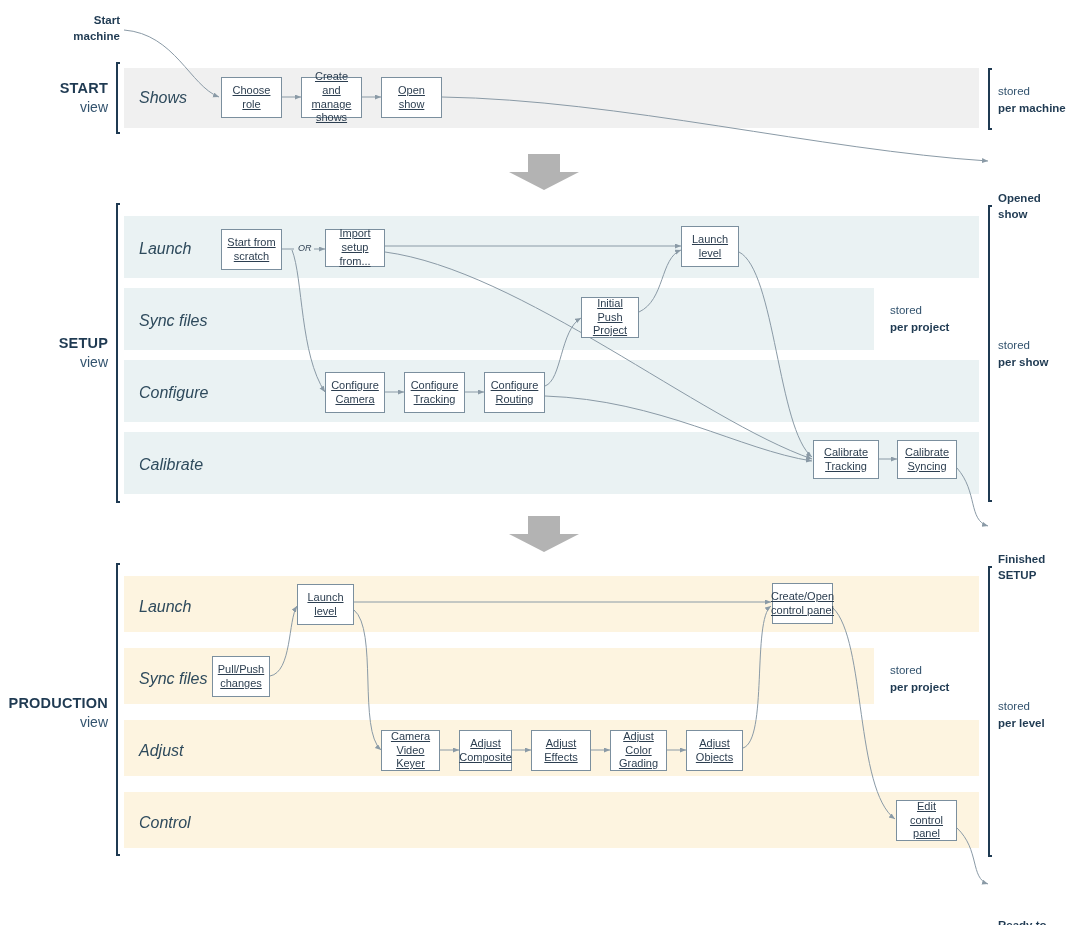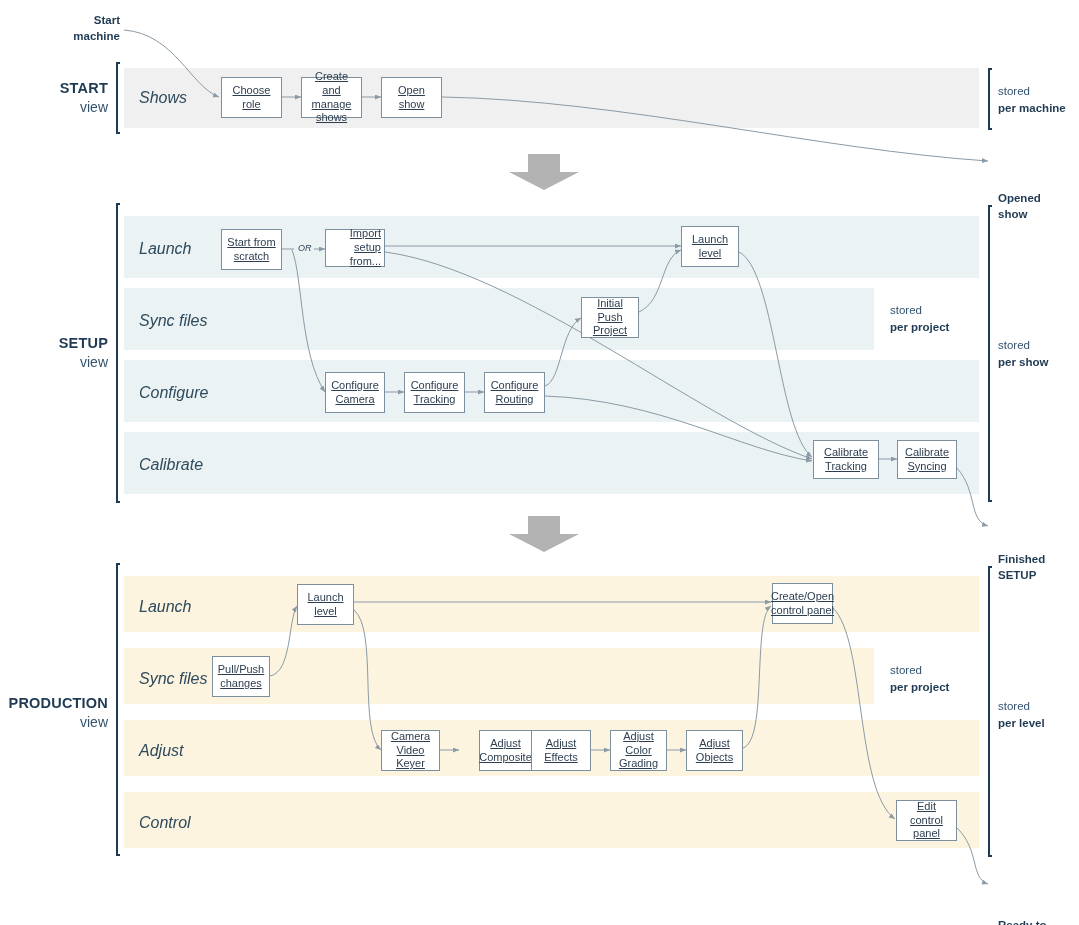--- a/index.html
+++ b/index.html
@@ -213,21 +213,21 @@
   <div class="bracket" style="left:116px;top:203px;height:300px;"></div>
   <div class="phase-name" style="left:0px;top:334px;width:108px;">
     <span class="strong">SETUP</span>
     <span class="soft">view</span>
   </div>
 
   <div class="band" style="left:124px;top:216px;width:855px;height:62px;background:#eaf2f3;"></div>
   <div class="band-label" style="left:139px;top:240px;">Launch</div>
   <div class="node" style="left:221px;top:229px;width:61px;height:41px;">Start from scratch</div>
   <div class="or-label" style="left:296px;top:243px;">OR</div>
-  <div class="node" style="left:325px;top:229px;width:60px;height:38px;text-align:right;">Import setup from...</div>
+  <div class="node" style="left:325px;top:229px;width:60px;height:38px;">Import setup from...</div>
   <div class="node" style="left:681px;top:226px;width:58px;height:41px;">Launch level</div>
 
   <div class="band" style="left:124px;top:288px;width:750px;height:62px;background:#eaf2f3;"></div>
   <div class="band-label" style="left:139px;top:312px;">Sync files</div>
   <div class="node" style="left:581px;top:297px;width:58px;height:41px;">Initial Push Project</div>
 
   <div class="band" style="left:124px;top:360px;width:855px;height:62px;background:#eaf2f3;"></div>
   <div class="band-label" style="left:139px;top:384px;">Configure</div>
   <div class="node" style="left:325px;top:372px;width:60px;height:41px;">Configure Camera</div>
   <div class="node" style="left:404px;top:372px;width:61px;height:41px;">Configure Tracking</div>
@@ -269,21 +269,21 @@
   <div class="node" style="left:297px;top:584px;width:57px;height:41px;">Launch level</div>
   <div class="node" style="left:772px;top:583px;width:61px;height:41px;">Create/Open control panel</div>
 
   <div class="band" style="left:124px;top:648px;width:750px;height:56px;background:#fdf4e0;"></div>
   <div class="band-label" style="left:139px;top:670px;">Sync files</div>
   <div class="node" style="left:212px;top:656px;width:58px;height:41px;">Pull/Push changes</div>
 
   <div class="band" style="left:124px;top:720px;width:855px;height:56px;background:#fdf4e0;"></div>
   <div class="band-label" style="left:139px;top:742px;">Adjust</div>
   <div class="node" style="left:381px;top:730px;width:59px;height:41px;">Camera Video Keyer</div>
-  <div class="node" style="left:459px;top:730px;width:53px;height:41px;margin-left:20px;">Adjust Composite</div>
+  <div class="node" style="left:459px;top:730px;width:53px;height:41px;">Adjust Composite</div>
   <div class="node" style="left:531px;top:730px;width:60px;height:41px;">Adjust Effects</div>
   <div class="node" style="left:610px;top:730px;width:57px;height:41px;">Adjust Color Grading</div>
   <div class="node" style="left:686px;top:730px;width:57px;height:41px;">Adjust Objects</div>
 
   <div class="band" style="left:124px;top:792px;width:855px;height:56px;background:#fdf4e0;"></div>
   <div class="band-label" style="left:139px;top:814px;">Control</div>
   <div class="node" style="left:896px;top:800px;width:61px;height:41px;">Edit control panel</div>
 
   <div class="side-note" style="left:890px;top:662px;">
     <span>stored</span><br>

